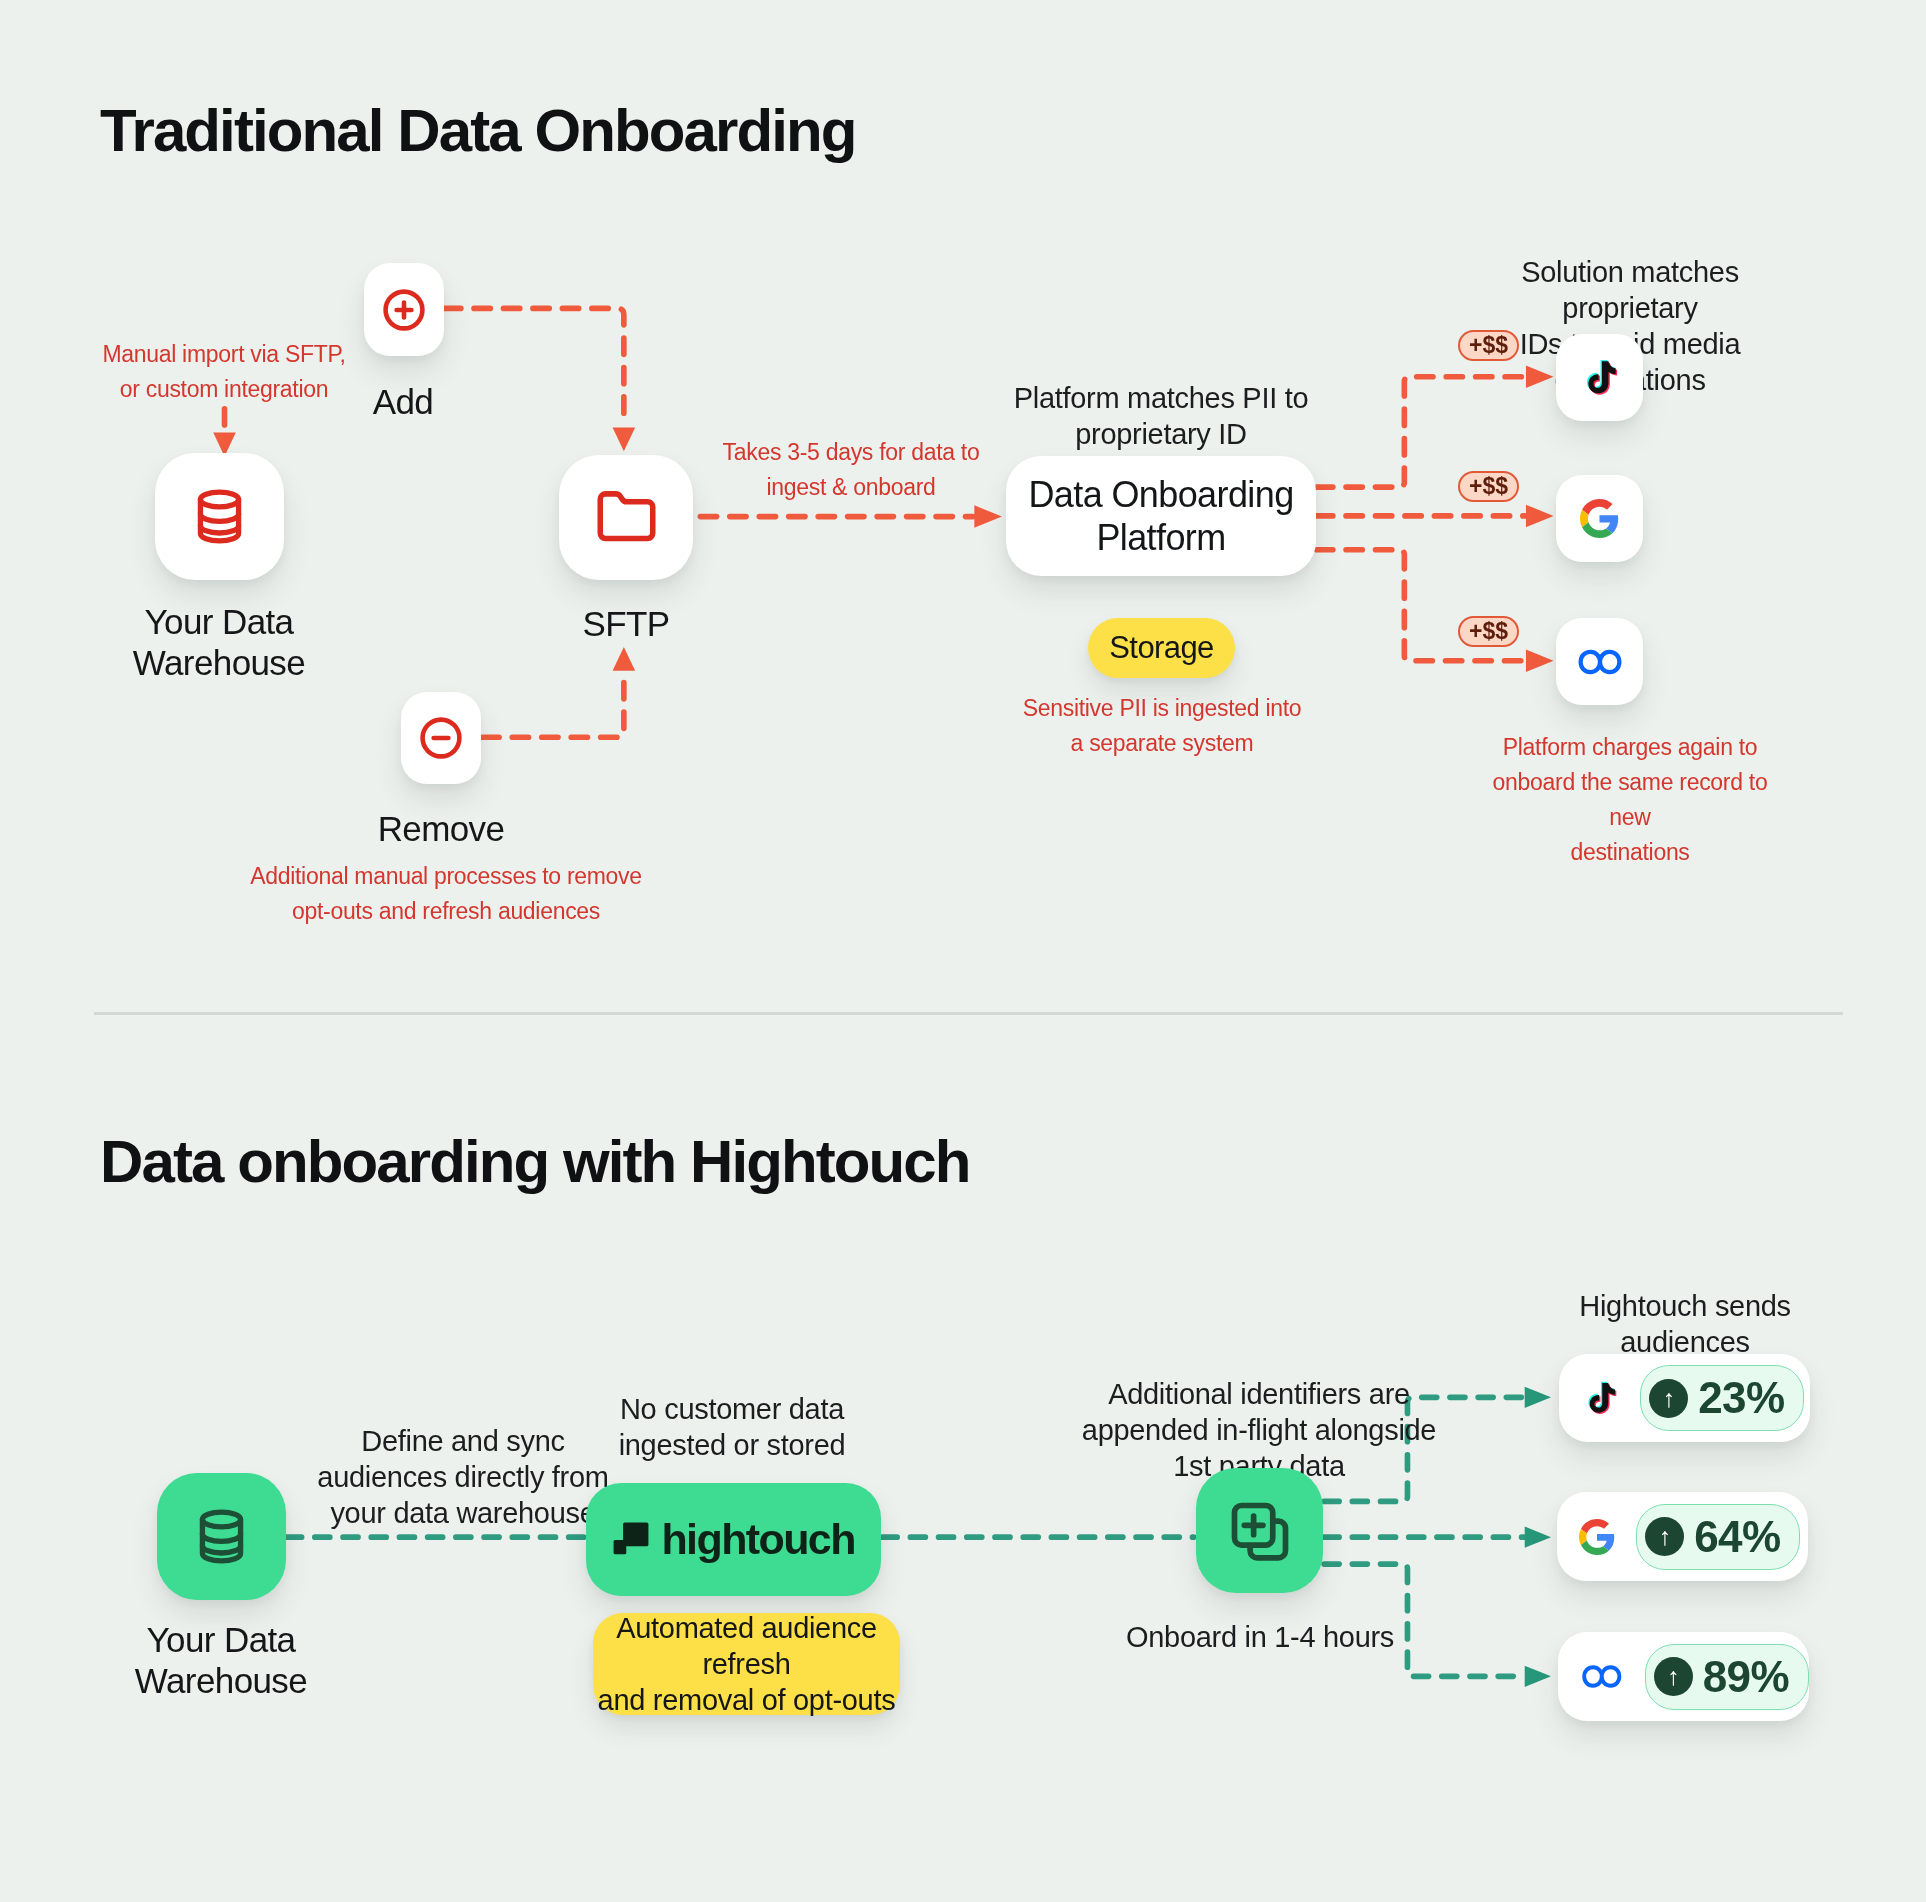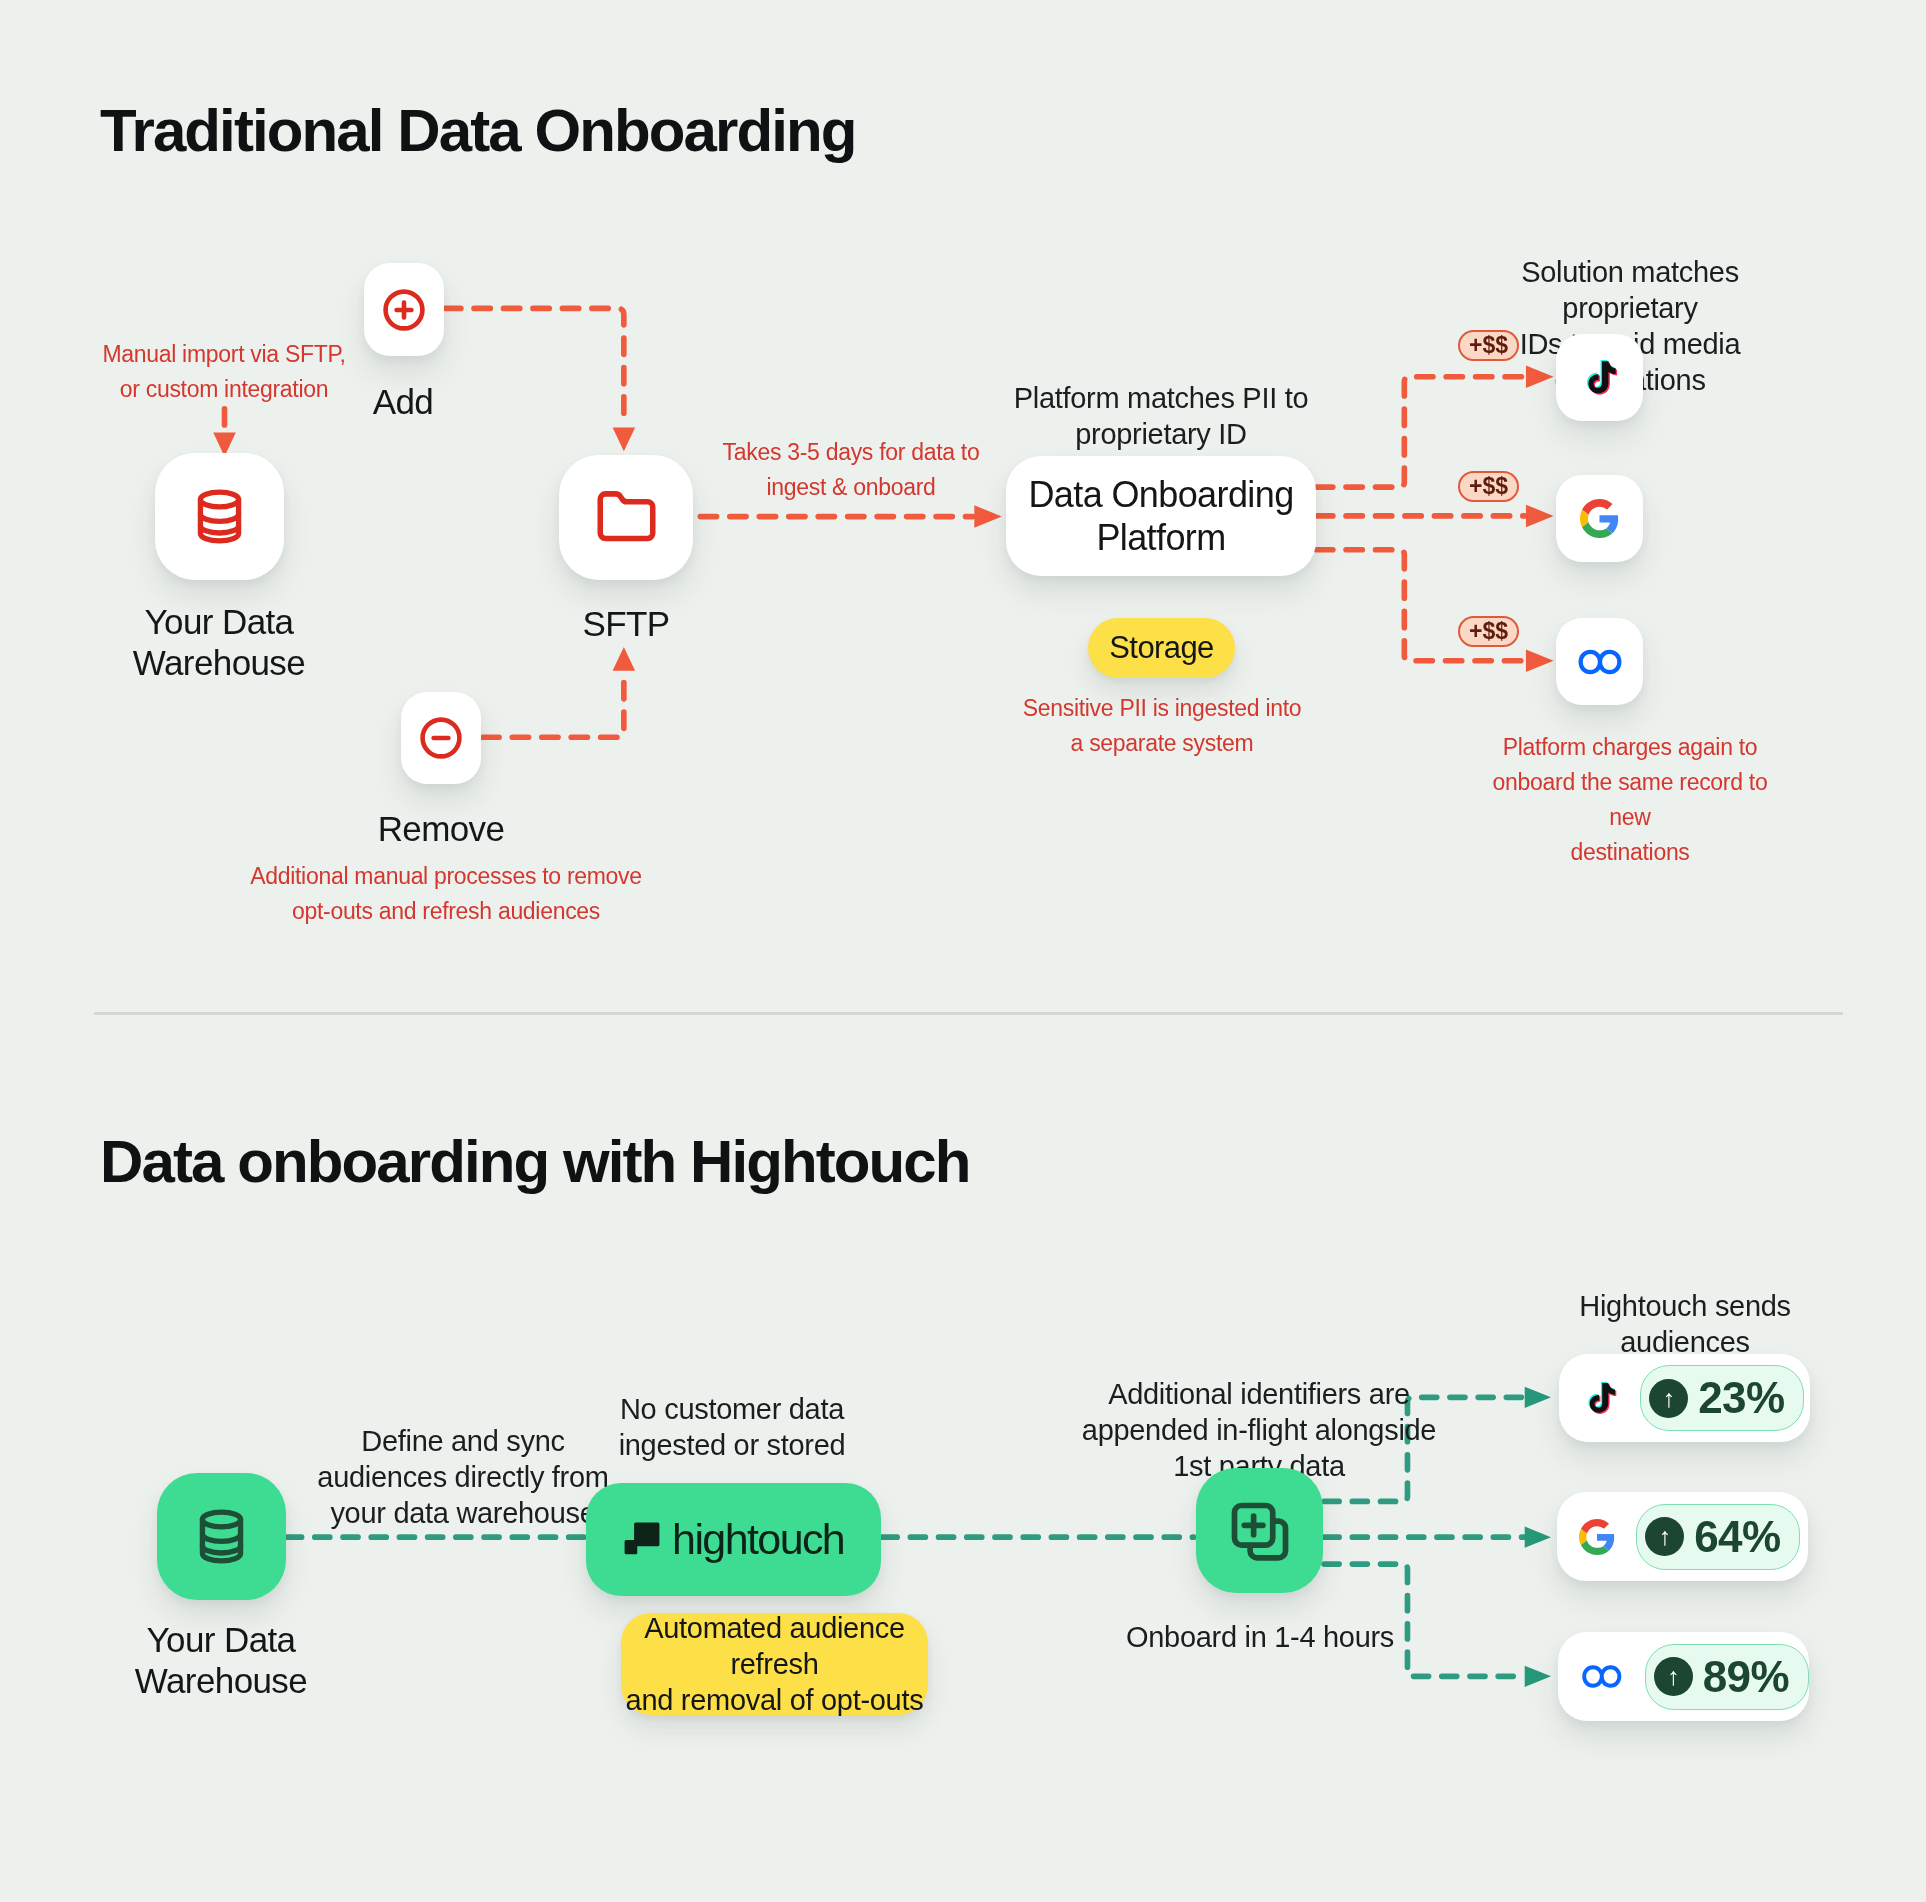--- a/index.html
+++ b/index.html
@@ -18,21 +18,21 @@
   .node-label{font-size:35px;line-height:41px;letter-spacing:-0.6px;color:#141618;}
   .platform-text{font-size:36px;line-height:43px;letter-spacing:-0.6px;color:#141618;text-align:center;}
   .pill-white{background:#fde047;border-radius:30px;display:flex;align-items:center;justify-content:center;
         box-shadow:0 14px 24px rgba(25,45,35,.10),0 3.8px 7.5px rgba(25,45,35,.05);}
   .storage-text{font-size:31px;letter-spacing:-0.6px;color:#141618;}
   .refresh-text{font-size:29px;line-height:36px;letter-spacing:-0.3px;color:#141618;text-align:center;}
   .fee{width:61px;height:31px;border:2.5px solid #e2593a;background:#fbd8c6;border-radius:17px;
        display:flex;align-items:center;justify-content:center;font-size:23px;font-weight:700;color:#5f1d0b;box-sizing:border-box;}
   .divider{height:2.5px;background:#d4d8d5;}
   .ht-logo{display:flex;align-items:center;gap:11.3px;}
-  .ht-word{font-size:43px;font-weight:400;letter-spacing:-1.6px;color:#0d2318;}
+  .ht-word{font-size:43px;font-weight:700;letter-spacing:-1.6px;color:#0d2318;}
   .result-card{background:#ffffff;border-radius:29px;display:flex;align-items:center;padding-left:22px;gap:21px;
        box-shadow:0 16.3px 28px rgba(25,45,35,.10),0 5px 10px rgba(25,45,35,.05);box-sizing:border-box;}
   .lift-pill{display:inline-flex;align-items:center;gap:10px;background:#e6faf0;border:1.3px solid #7ee0b0;
        border-radius:29px;padding:7px 19px 7px 8.2px;}
   .lift-circle{width:39px;height:39px;border-radius:50%;background:#1d4632;display:flex;align-items:center;justify-content:center;
        color:#ffffff;font-size:25px;font-weight:700;}
   .lift-num{font-size:44px;font-weight:600;letter-spacing:-0.6px;color:#1d4632;}
   svg.icon{display:block;}
 </style>
 </head>
@@ -203,21 +203,21 @@
     <div class="abs node green" style="left:586px;top:1483px;width:295px;height:113px;border-radius:35px;">
       <div class="ht-logo">
         <svg class="icon" width="38" height="38" viewBox="0 0 24 24" fill="#0d2318">
           <rect x="7" y="1" width="16" height="15" rx="1"></rect>
           <rect x="1" y="12" width="8" height="9" rx="1"></rect>
         </svg>
         <span class="ht-word">hightouch</span>
       </div>
     </div>
 
-    <div class="abs pill-white" style="left:593px;top:1613px;width:307px;height:102px;margin-left:28px;">
+    <div class="abs pill-white" style="left:593px;top:1613px;width:307px;height:102px;">
       <div class="refresh-text pre">Automated audience refresh
 and removal of opt-outs</div>
     </div>
 
     <div class="abs node green" style="left:1196px;top:1468px;width:127px;height:125px;">
       <svg class="icon" width="68" height="68" viewBox="0 0 24 24" fill="none" stroke="#1d4f36" stroke-width="2" stroke-linecap="round" stroke-linejoin="round">
         <rect x="8.5" y="8.5" width="12.5" height="13" rx="2.5"></rect>
         <rect x="3" y="3" width="13.5" height="14" rx="2.5" fill="#3edc92"></rect>
         <path d="M9.75 6.7v6.6M6.45 10h6.6"></path>
       </svg>

